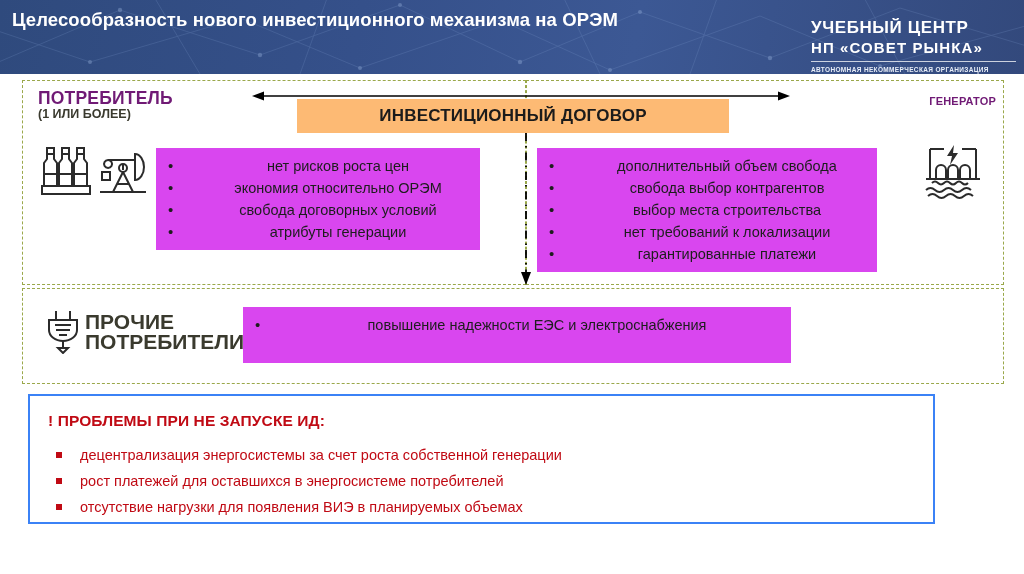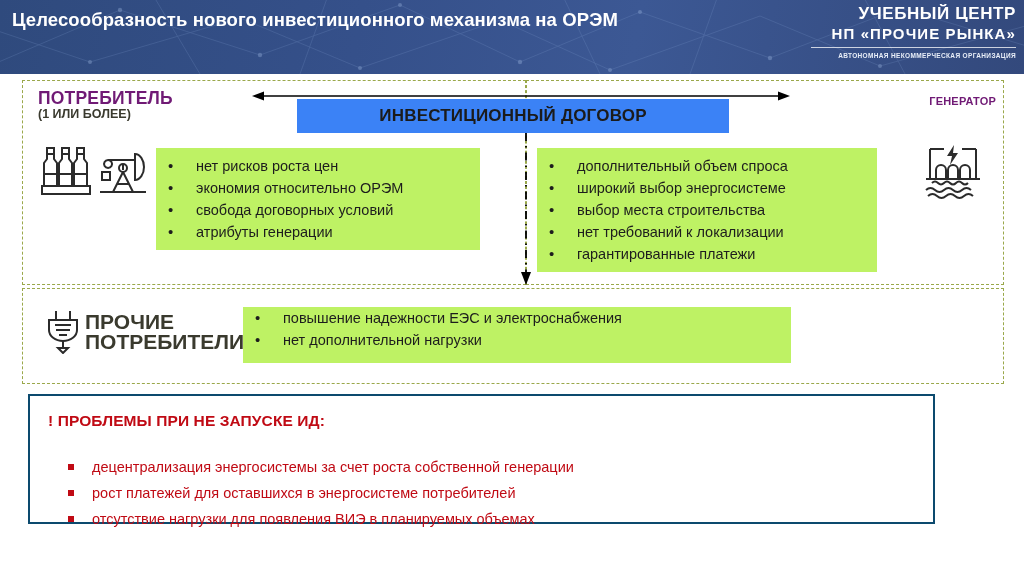--- a/index.html
+++ b/index.html
@@ -42,23 +42,22 @@
     color: #ffffff;
     font-size: 18.5px;
     font-weight: 700;
     line-height: 25px;
     letter-spacing: .1px;
     white-space: pre-line;
   }
   #logo {
     position: absolute;
     right: 8px;
-    top: 4px;
+    top: 18px;
     width: 205px;
-    text-align: right;
     color: #ffffff;
   }
   .logo-l1 {
     font-size: 17px;
     font-weight: 700;
     letter-spacing: .6px;
     line-height: 19px;
   }
   .logo-l2 {
     font-size: 15px;
@@ -106,21 +105,21 @@
     font-weight: 700;
     color: #3a3a2e;
   }
   #label-generator { right: 28px; top: 95px; font-size: 11px; letter-spacing: .2px; padding-left: 48px; }
 
   
   #contract-box {
     position: absolute;
     left: 297px; top: 99px;
     width: 432px; height: 34px;
-    background: #3b82f6;
+    background: #fdba74;
     display: flex;
     align-items: center;
     justify-content: center;
   }
   #contract-box span {
     color: #1b1b1b;
     font-size: 17px;
     font-weight: 700;
     letter-spacing: .2px;
   }
@@ -135,22 +134,23 @@
   
   #vert-dashdot {
     position: absolute;
     left: 519px; top: 133px;
     width: 14px; height: 152px;
   }
 
   
   .pink-box {
     position: absolute;
-    background: #bef264;
+    background: #d946ef;
     box-sizing: border-box;
+    text-align: center;
   }
   .pink-box ul {
     margin: 0;
     padding: 0;
     list-style: none;
   }
   .pink-box li {
     color: #1d1d1d;
     font-size: 14.5px;
     line-height: 22px;
@@ -160,21 +160,21 @@
   }
   .pink-box li::before {
     content: "\2022";
     position: absolute;
     left: 12px;
     top: 0;
     font-size: 15px;
   }
   #box-consumer  { left: 156px; top: 148px; width: 324px; height: 102px; padding-top: 7px; }
   #box-generator { left: 537px; top: 148px; width: 340px; height: 124px; padding-top: 7px; }
-  #box-other     { left: 243px; top: 307px; width: 548px; height: 56px;  }
+  #box-other     { left: 243px; top: 307px; width: 548px; height: 56px;  padding-top: 7px; }
   #box-other li  { white-space: nowrap; }
 
   
   #label-other {
     position: absolute;
     left: 85px; top: 312px;
     color: #3a3a2e;
     font-size: 21px;
     font-weight: 700;
     line-height: 20px;
@@ -186,36 +186,36 @@
   #icon-bottles  { left: 40px;  top: 146px; }
   #icon-pump     { left: 98px;  top: 146px; }
   #icon-plant    { left: 924px; top: 145px; }
   #icon-plug     { left: 44px;  top: 310px; }
 
   
   #problems-box {
     position: absolute;
     left: 28px; top: 394px;
     width: 907px; height: 130px;
-    border: 2px solid #0c4a6e;
+    border: 2px solid #3b82f6;
     box-sizing: border-box;
     background: #ffffff;
   }
   #problems-title {
     position: absolute;
     left: 18px; top: 16px;
     color: #c00a14;
     font-size: 15.5px;
     font-weight: 700;
     letter-spacing: .1px;
   }
   #problems-list {
     position: absolute;
     left: 18px; top: 42px;
-    margin: 16px; padding: 0;
+    margin: 4px; padding: 0;
     list-style: none;
   }
   #problems-list li {
     color: #c00a14;
     font-size: 14.5px;
     line-height: 26px;
     position: relative;
     padding-left: 28px;
     white-space: nowrap;
   }
@@ -248,21 +248,21 @@
           <circle cx="770" cy="58" r="2.2"></circle>
         <circle cx="90" cy="62" r="2"></circle>
           <circle cx="360" cy="68" r="2"></circle>
         <circle cx="610" cy="70" r="2"></circle>
           <circle cx="880" cy="66" r="2"></circle>
       </g>
     </svg>
     <div id="header-title">Целесообразность нового инвестиционного механизма на ОРЭМ</div>
     <div id="logo">
       <div class="logo-l1">УЧЕБНЫЙ ЦЕНТР</div>
-      <div class="logo-l2">НП «ПРОЧИЕ РЫНКА»</div>
+      <div class="logo-l2">НП «СОВЕТ РЫНКА»</div>
       <div class="logo-rule"></div>
       <div class="logo-l3">АВТОНОМНАЯ НЕКОММЕРЧЕСКАЯ ОРГАНИЗАЦИЯ</div>
     </div>
   </div>
 
   <div class="dashed-region" id="region-consumer"></div>
   <div class="dashed-region" id="region-generator"></div>
   <div class="dashed-region" id="region-other"></div>
 
   <div class="party-label" id="label-consumer">ПОТРЕБИТЕЛЬ</div>
@@ -354,35 +354,34 @@
     <ul>
       <li>нет рисков роста цен</li>
       <li>экономия относительно ОРЭМ</li>
       <li>свобода договорных условий</li>
       <li>атрибуты генерации</li>
     </ul>
   </div>
 
   <div class="pink-box" id="box-generator">
     <ul>
-      <li>дополнительный объем спроса</li>
-      <li>широкий выбор энергосистеме</li>
+      <li>дополнительный объем свобода</li>
+      <li>свобода выбор контрагентов</li>
       <li>выбор места строительства</li>
       <li>нет требований к локализации</li>
       <li>гарантированные платежи</li>
     </ul>
   </div>
 
   <div id="label-other">ПРОЧИЕ
 ПОТРЕБИТЕЛИ</div>
 
   <div class="pink-box" id="box-other">
     <ul>
       <li>повышение надежности ЕЭС и электроснабжения</li>
-      <li>нет дополнительной нагрузки</li>
     </ul>
   </div>
 
   <div id="problems-box">
     <div id="problems-title">! ПРОБЛЕМЫ ПРИ НЕ ЗАПУСКЕ ИД:</div>
     <ul id="problems-list">
       <li>децентрализация энергосистемы за счет роста собственной генерации</li>
       <li>рост платежей для оставшихся в энергосистеме потребителей</li>
       <li>отсутствие нагрузки для появления ВИЭ в планируемых объемах</li>
     </ul>

